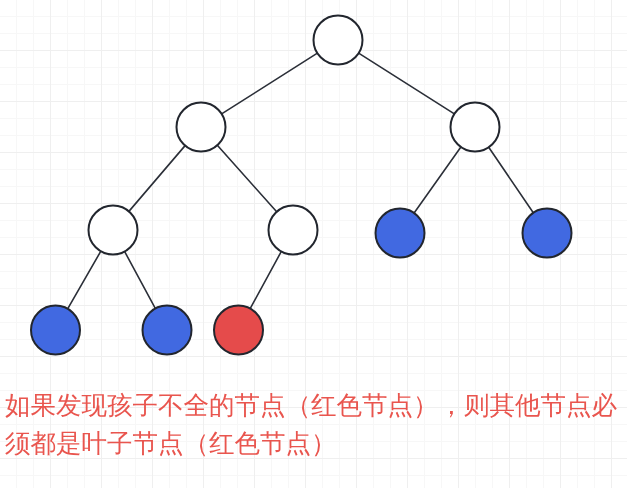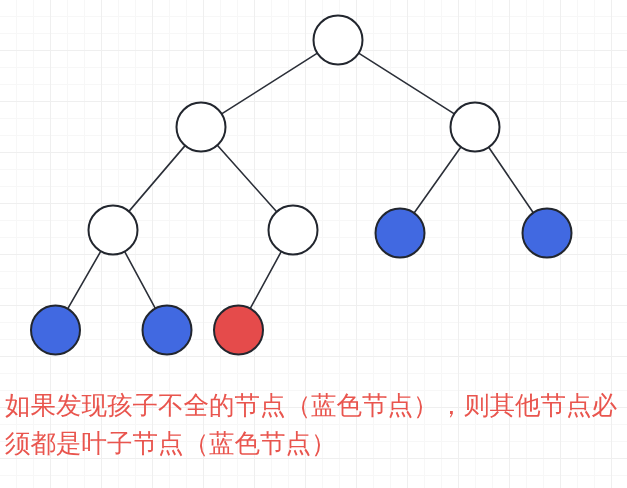--- a/index.html
+++ b/index.html
@@ -90,15 +90,15 @@
         </g>
         <g>
           <circle cx="167" cy="330" r="24.5" fill="#4169e1" stroke="#22262e" stroke-width="2"></circle>
         </g>
         <g>
           <circle cx="238.5" cy="330" r="24.5" fill="#e54b4b" stroke="#22262e" stroke-width="2"></circle>
         </g>
       </g>
   </svg>
 
-  <div class="caption">如果发现孩子不全的节点（蓝色节点），则其他节点必须都是叶子节点（蓝色节点）</div>
+  <div class="caption">如果发现孩子不全的节点（红色节点），则其他节点必须都是叶子节点（红色节点）</div>
 
 </div>
 
 </body></html>

